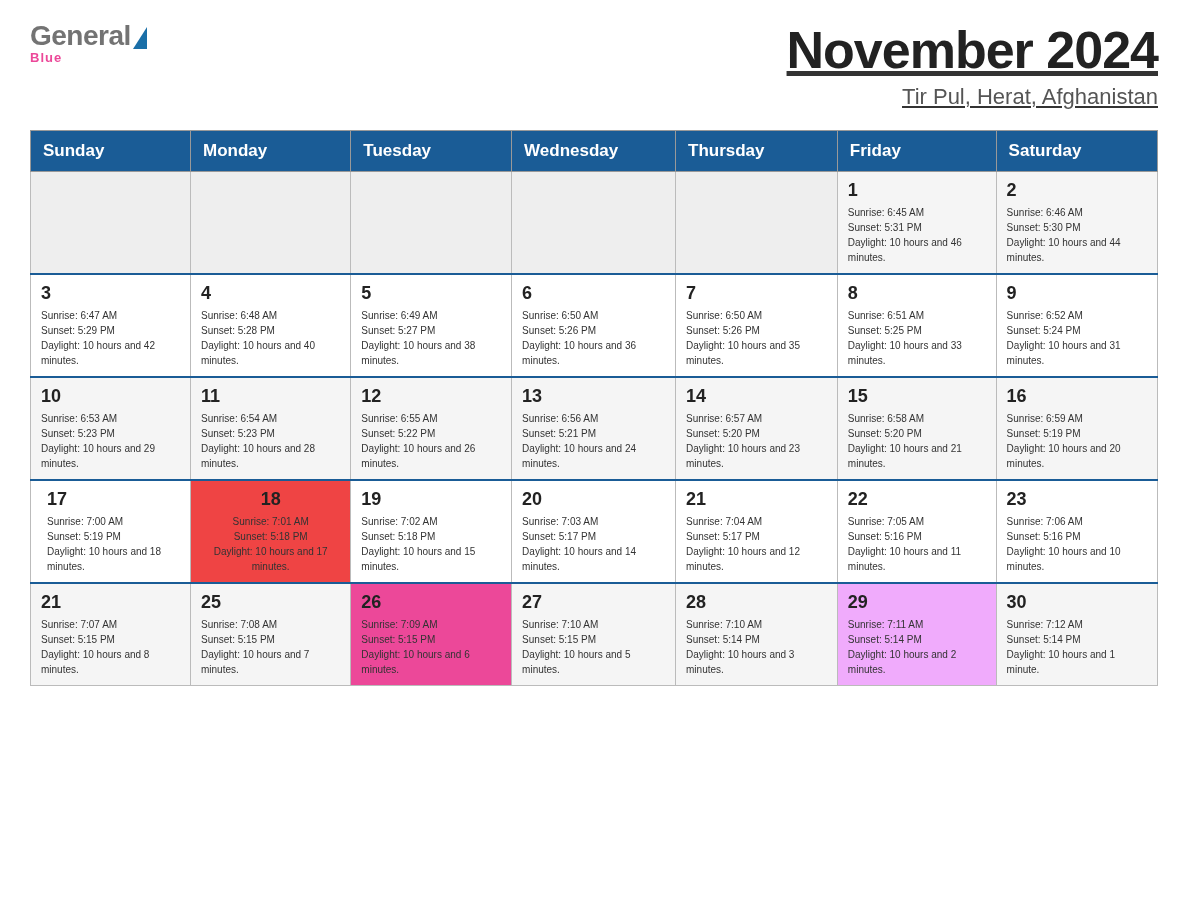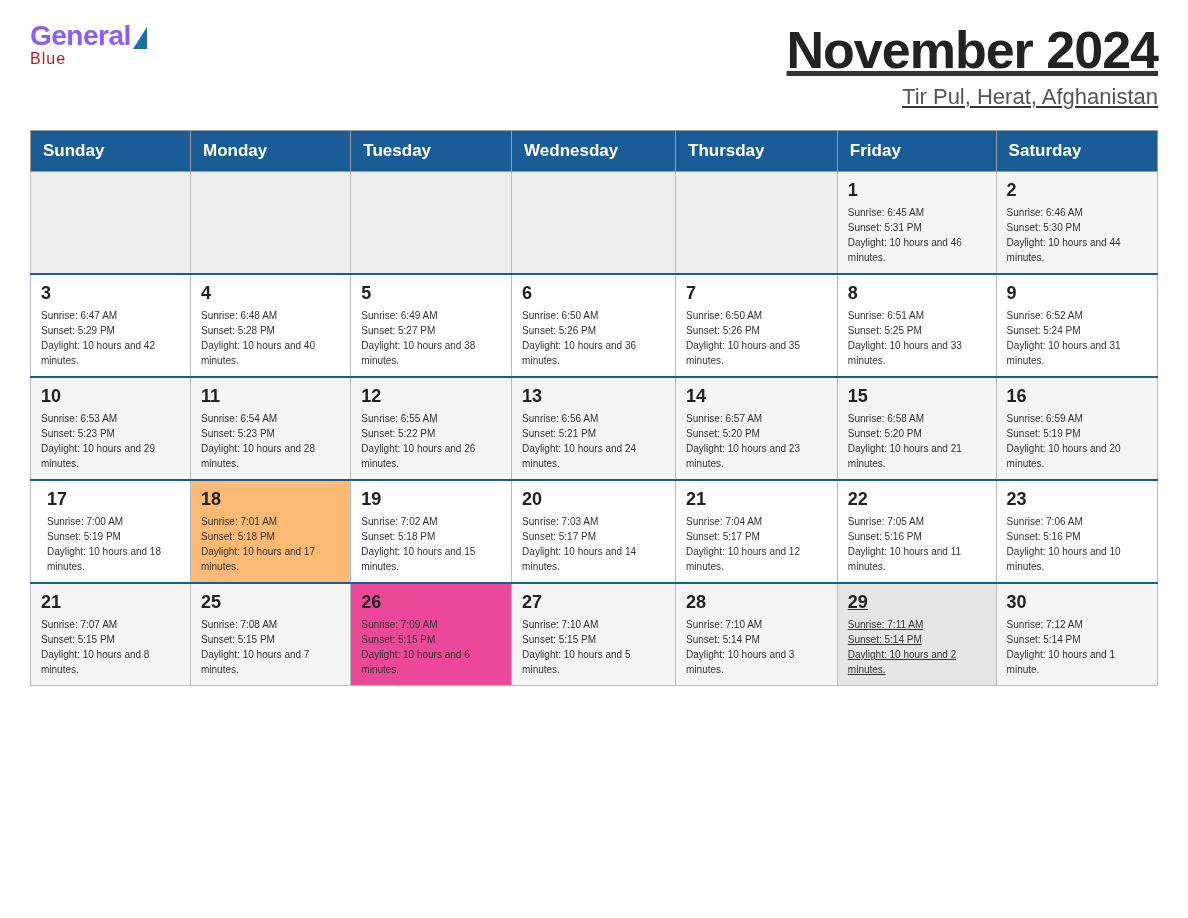--- a/index.html
+++ b/index.html
@@ -22,36 +22,36 @@
       flex-direction: column;
       align-items: flex-start;
     }
     .logo-top {
       display: flex;
       align-items: center;
     }
     .logo-general {
       font-size: 28px;
       font-weight: bold;
-      color: #8b5cf6;
+      color: #737373;
       letter-spacing: -0.5px;
     }
     .logo-triangle {
       width: 0;
       height: 0;
       border-left: 14px solid transparent;
       border-bottom: 22px solid #1a6fa8;
       margin-left: 2px;
       margin-top: 4px;
     }
     .logo-subtitle {
-      font-size: 16px;
-      color: #b91c1c;
+      font-size: 13px;
+      color: #ec4899;
       margin-top: -2px;
-      font-weight: normal;
+      font-weight: bold;
       letter-spacing: 1px;
     }
     .title-block {
       text-align: right;
       text-decoration: underline;
     }
     .month-title {
       font-size: 52px;
       font-weight: bold;
       color: #222;
@@ -211,21 +211,21 @@
         <td style="background: rgb(245, 245, 245);">
           <span class="day-number">16</span>
           <div class="day-info">Sunrise: 6:59 AM<br>Sunset: 5:19 PM<br>Daylight: 10 hours and 20 minutes.</div>
         </td>
       </tr>
       <tr class="row-divider">
         <td style="background: rgb(255, 255, 255); padding-left: 16px;">
           <span class="day-number">17</span>
           <div class="day-info">Sunrise: 7:00 AM<br>Sunset: 5:19 PM<br>Daylight: 10 hours and 18 minutes.</div>
         </td>
-        <td style="background: #fdba74;">
+        <td style="background: #ef4444; text-align: center;">
           <span class="day-number">18</span>
           <div class="day-info">Sunrise: 7:01 AM<br>Sunset: 5:18 PM<br>Daylight: 10 hours and 17 minutes.</div>
         </td>
         <td style="background: rgb(255, 255, 255);">
           <span class="day-number">19</span>
           <div class="day-info">Sunrise: 7:02 AM<br>Sunset: 5:18 PM<br>Daylight: 10 hours and 15 minutes.</div>
         </td>
         <td style="background: rgb(255, 255, 255);">
           <span class="day-number">20</span>
           <div class="day-info">Sunrise: 7:03 AM<br>Sunset: 5:17 PM<br>Daylight: 10 hours and 14 minutes.</div>
@@ -257,21 +257,21 @@
           <div class="day-info">Sunrise: 7:09 AM<br>Sunset: 5:15 PM<br>Daylight: 10 hours and 6 minutes.</div>
         </td>
         <td style="background: rgb(245, 245, 245);">
           <span class="day-number">27</span>
           <div class="day-info">Sunrise: 7:10 AM<br>Sunset: 5:15 PM<br>Daylight: 10 hours and 5 minutes.</div>
         </td>
         <td style="background: rgb(245, 245, 245);">
           <span class="day-number">28</span>
           <div class="day-info">Sunrise: 7:10 AM<br>Sunset: 5:14 PM<br>Daylight: 10 hours and 3 minutes.</div>
         </td>
-        <td style="background: #e5e5e5; text-decoration: underline;">
+        <td style="background: #f0abfc;">
           <span class="day-number">29</span>
           <div class="day-info">Sunrise: 7:11 AM<br>Sunset: 5:14 PM<br>Daylight: 10 hours and 2 minutes.</div>
         </td>
         <td style="background: rgb(245, 245, 245);">
           <span class="day-number">30</span>
           <div class="day-info">Sunrise: 7:12 AM<br>Sunset: 5:14 PM<br>Daylight: 10 hours and 1 minute.</div>
         </td>
       </tr>
     </tbody>
 </table>

